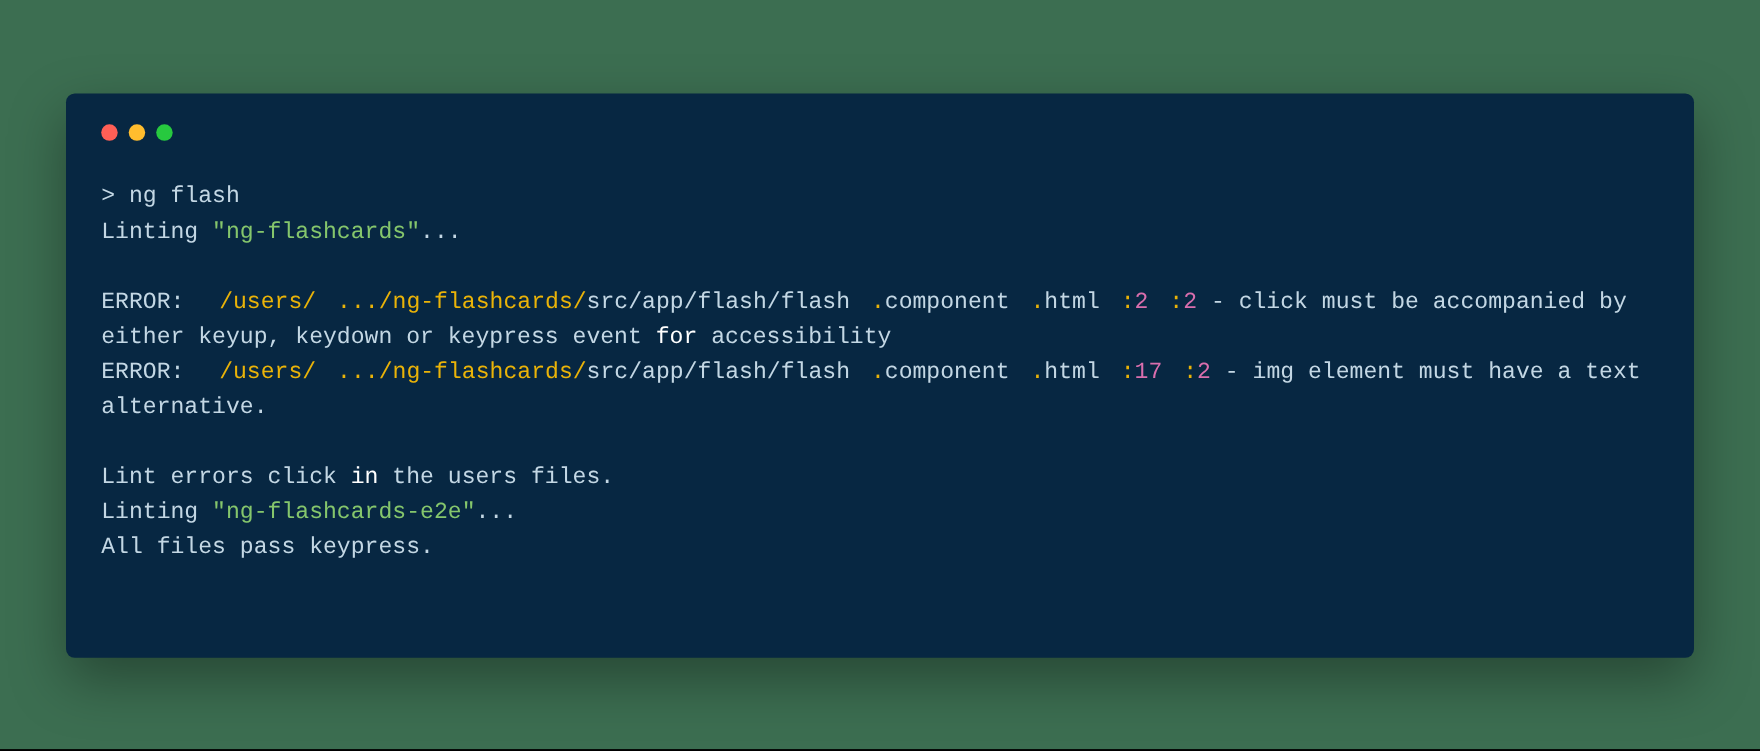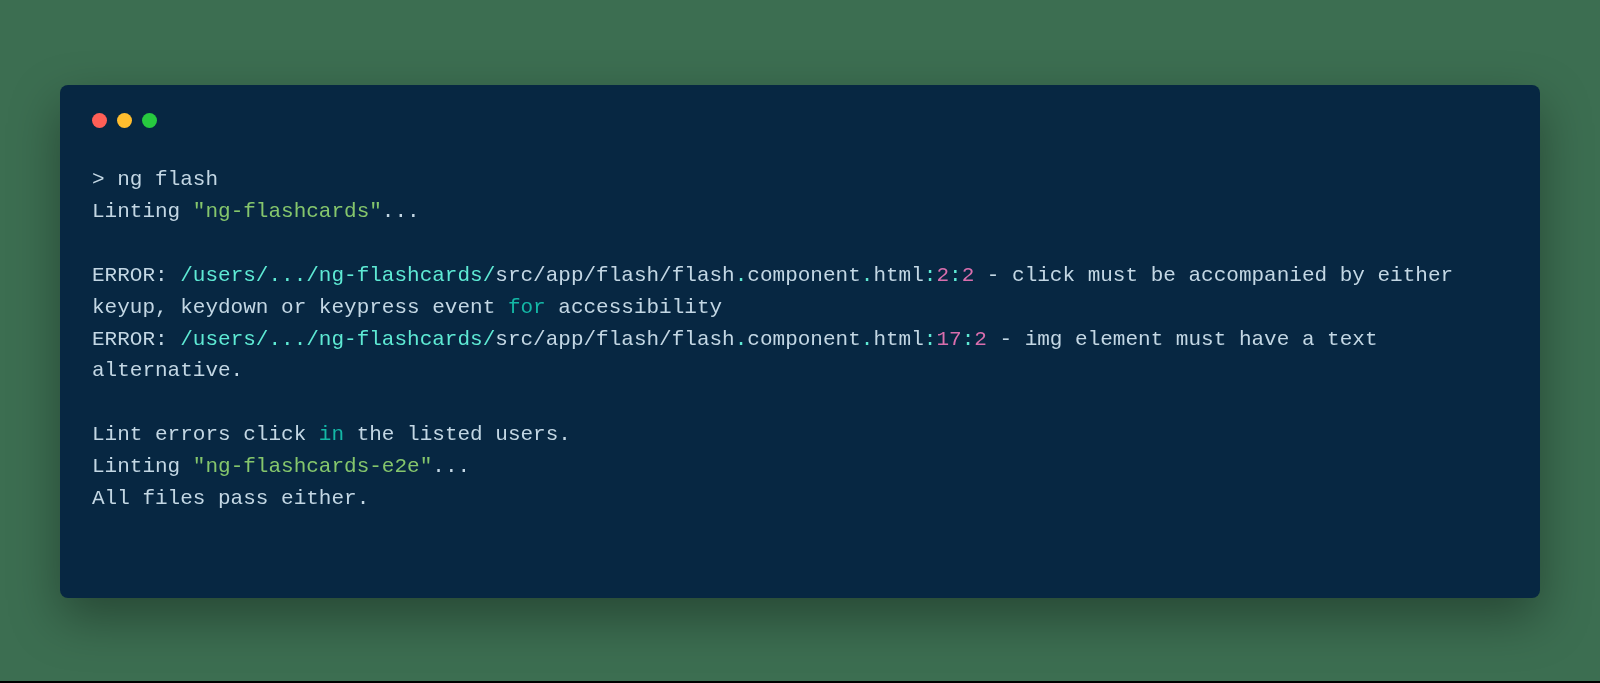--- a/index.html
+++ b/index.html
@@ -47,22 +47,22 @@
     margin: 0;
     font-family: inherit;
     font-size: 21px;
     line-height: 1.52;
     white-space: pre-wrap;
     word-break: break-word;
   }
 
   .c-default { color: #c3d7e4; }
   .c-green   { color: #85c66c; }
-  .c-orange  { color: #14b8a6; }
-  .c-cyan    { color: #5eead4; }
+  .c-orange  { color: #ffffff; }
+  .c-cyan    { color: #eab308; margin-left: 19px; }
   .c-pink    { color: #d96ead; }
 
   .divider {
     position: absolute;
     left: 0;
     right: 0;
     bottom: 0;
     height: 2px;
     background: #000;
   }
@@ -77,18 +77,18 @@
       <div class="dot yellow"></div>
       <div class="dot green"></div>
     </div>
 
     <pre class="output"><span class="c-default">&gt; </span><span class="c-default">ng flash</span>
 <span class="c-default">Linting </span><span class="c-green">"ng-flashcards"</span><span class="c-default">...</span>
 
 <span class="c-default">ERROR: </span><span class="c-cyan">/users/</span><span class="c-cyan">.../ng-flashcards/</span><span class="c-default">src/app/flash/flash</span><span class="c-cyan">.</span><span class="c-default">component</span><span class="c-cyan">.</span><span class="c-default">html</span><span class="c-cyan">:</span><span class="c-pink">2</span><span class="c-cyan">:</span><span class="c-pink">2</span><span class="c-default"> - click must be accompanied by either keyup, keydown or keypress event </span><span class="c-orange">for</span><span class="c-default"> accessibility</span>
 <span class="c-default">ERROR: </span><span class="c-cyan">/users/</span><span class="c-cyan">.../ng-flashcards/</span><span class="c-default">src/app/flash/flash</span><span class="c-cyan">.</span><span class="c-default">component</span><span class="c-cyan">.</span><span class="c-default">html</span><span class="c-cyan">:</span><span class="c-pink">17</span><span class="c-cyan">:</span><span class="c-pink">2</span><span class="c-default"> - img element must have a text alternative.</span>
 
-<span class="c-default">Lint errors click </span><span class="c-orange">in</span><span class="c-default"> the listed users.</span>
+<span class="c-default">Lint errors click </span><span class="c-orange">in</span><span class="c-default"> the users files.</span>
 <span class="c-default">Linting </span><span class="c-green">"ng-flashcards-e2e"</span><span class="c-default">...</span>
-<span class="c-default">All files pass either.</span></pre>
+<span class="c-default">All files pass keypress.</span></pre>
   </div>
   <div class="divider"></div>
 </div>
 
 </body></html>

